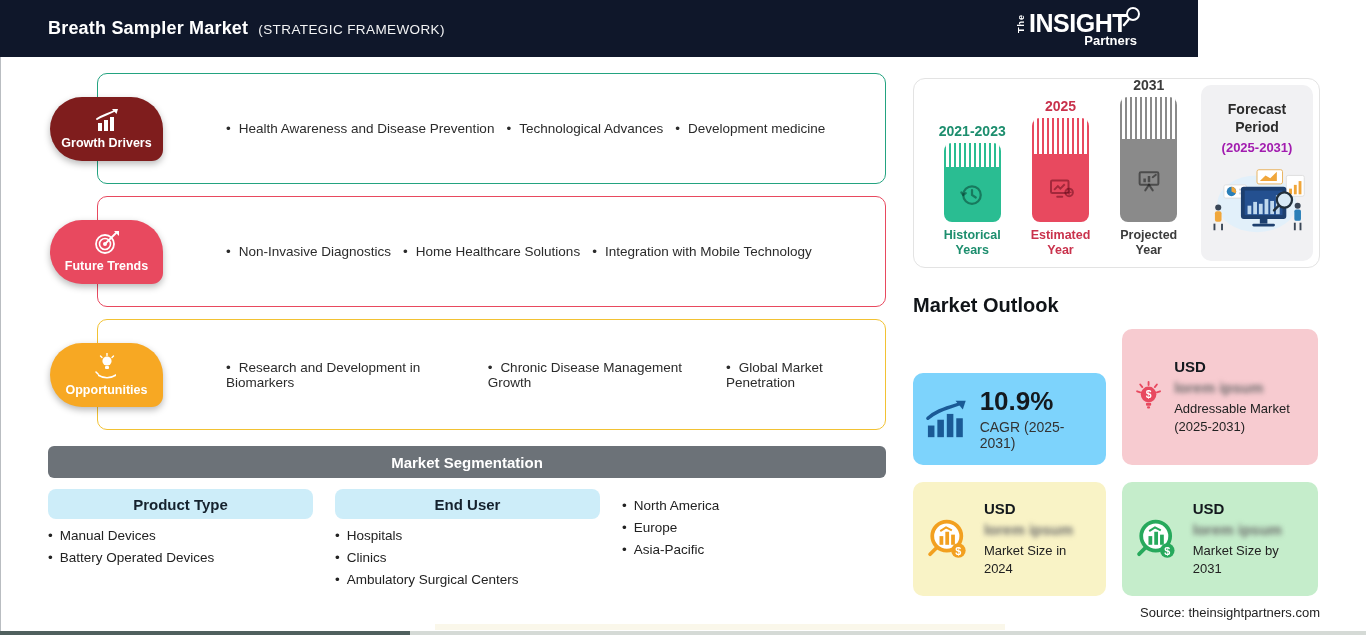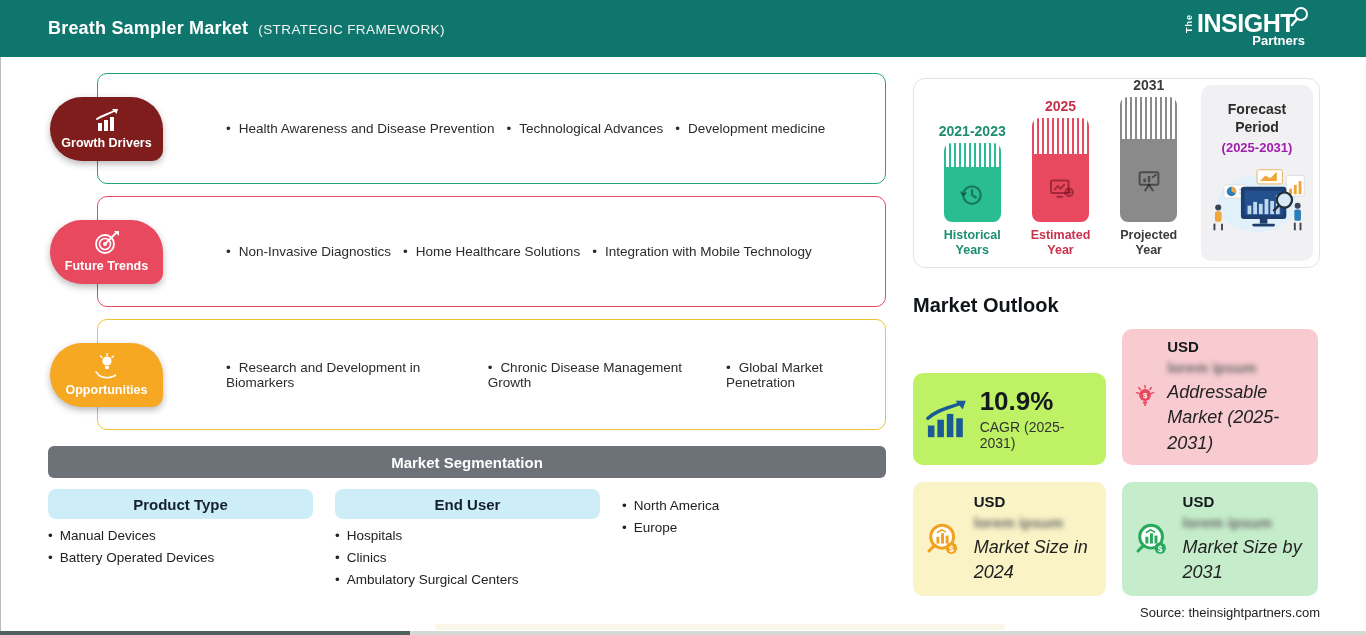--- a/index.html
+++ b/index.html
@@ -1,20 +1,20 @@
 <!DOCTYPE html>
 <html><head>
 <meta charset="utf-8">
 <style>
   * { margin:0; padding:0; box-sizing:border-box; }
   html,body { width:1366px; height:635px; }
   body { font-family:"Liberation Sans", sans-serif; background:#ffffff; position:relative; overflow:hidden; }
 
   
-  .header { position:absolute; left:0; top:0; width:1366px; height:57px; background:#0f766e;
+  .header { position:absolute; left:0; top:0; width:1198px; height:57px; background:#0f172a;
             display:flex; align-items:center; justify-content:space-between; padding:0 55px 0 48px; }
   .title-wrap { display:flex; align-items:baseline; gap:10px; }
   .title { color:#fff; font-size:18px; font-weight:bold; letter-spacing:.2px; }
   .subtitle { color:#f2f3f4; font-size:13.5px; letter-spacing:.4px; }
   .logo { color:#fff; display:flex; flex-direction:column; align-items:flex-end; line-height:1; }
   .logo-main { display:flex; align-items:center; position:relative; }
   .logo-the { font-size:9px; font-weight:bold; transform:rotate(-90deg); letter-spacing:1px; margin-right:-2px; }
   .logo-insight { font-size:25px; font-weight:800; letter-spacing:-.5px; }
   .logo-mag { margin-left:-6px; margin-top:-12px; }
   .logo-partners { font-size:13px; font-weight:bold; margin-top:-2px; margin-right:6px; }
@@ -70,30 +70,30 @@
   .forecast { width:112px; background:#F1F1F3; border-radius:10px; display:flex; flex-direction:column;
               align-items:center; padding-top:16px; }
   .fc-title { font-size:14px; font-weight:bold; color:#2b2b2b; text-align:center; width:70px; line-height:1.25; }
   .fc-range { font-size:13px; font-weight:bold; color:#a21caf; margin-top:4px; }
   .fc-illus { margin-top:8px; }
 
   
   .mo-title { margin-top:26px; font-size:20px; font-weight:bold; color:#101418; }
   .cards { display:grid; grid-template-columns:193px 196px; grid-template-rows:136px 114px; gap:17px 16px; margin-top:12px; }
   .card { border-radius:10px; display:flex; align-items:center; gap:11px; padding:12px; }
-  .card-blue   { background:#bef264;margin-top:44px; }
+  .card-blue   { background:#7dd3fc;margin-top:44px; }
   .card-pink   { background:#F7CBD0; }
   .card-yellow { background:#F9F3C6; }
   .card-green  { background:#C5EDCB; }
   .cagr-value { font-size:26px; font-weight:bold; color:#14191e; line-height:1.1; }
   .cagr-label { font-size:14px; color:#333; margin-top:3px; }
   .card-text { display:flex; flex-direction:column; }
   .usd { font-size:15px; font-weight:bold; color:#14191e; }
   .redacted { font-size:15px; font-weight:bold; color:#6b6b6b; filter:blur(2.6px); margin:4px 0; white-space:nowrap; }
-  .card-label { font-size:18px; color:#222; line-height:1.4;font-style:italic; }
+  .card-label { font-size:13px; color:#222; line-height:1.4; }
   .source { text-align:right; font-size:13px; color:#222; margin-top:9px; }
 
   
   .edge-left { position:absolute; left:0; top:57px; bottom:0; width:1px; background:#b9bdc1; }
   .strip-cream { position:absolute; left:435px; top:624px; width:570px; height:6px; background:#FAF7EA; }
   .strip-bottom { position:absolute; left:0; bottom:0; height:4px; width:1366px;
                   background:linear-gradient(90deg,#50605E 0 410px,#D5DAD6 410px 100%); }
 </style>
 </head>
 <body>
@@ -194,20 +194,21 @@
       <ul class="seg-list">
         <li>Hospitals</li>
         <li>Clinics</li>
         <li>Ambulatory Surgical Centers</li>
       </ul>
     </div>
     <div>
       <ul class="seg-list">
         <li>North America</li>
         <li>Europe</li>
+        <li>Asia-Pacific</li>
       </ul>
     </div>
   </div>
 </div>
 
 <div class="right-col">
 
   <div class="tl-panel">
     <div class="tl-bars">
 

